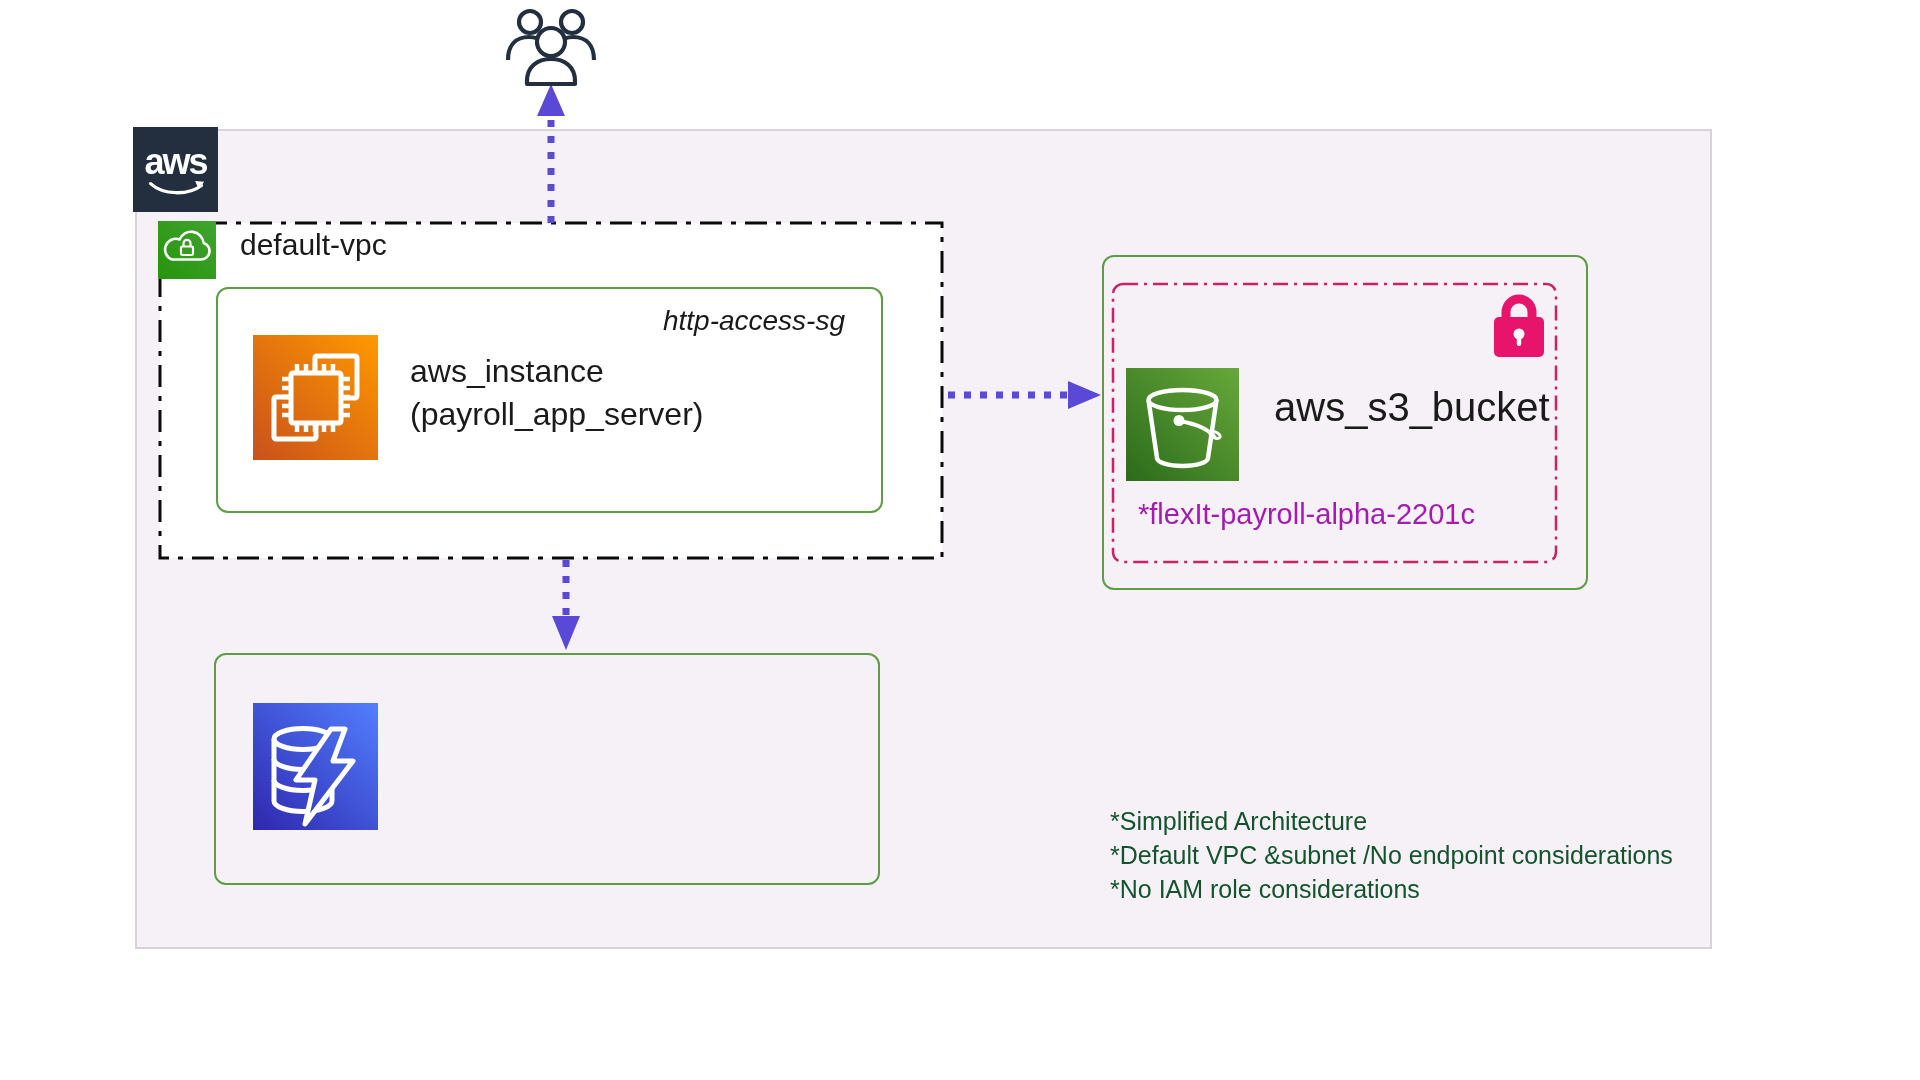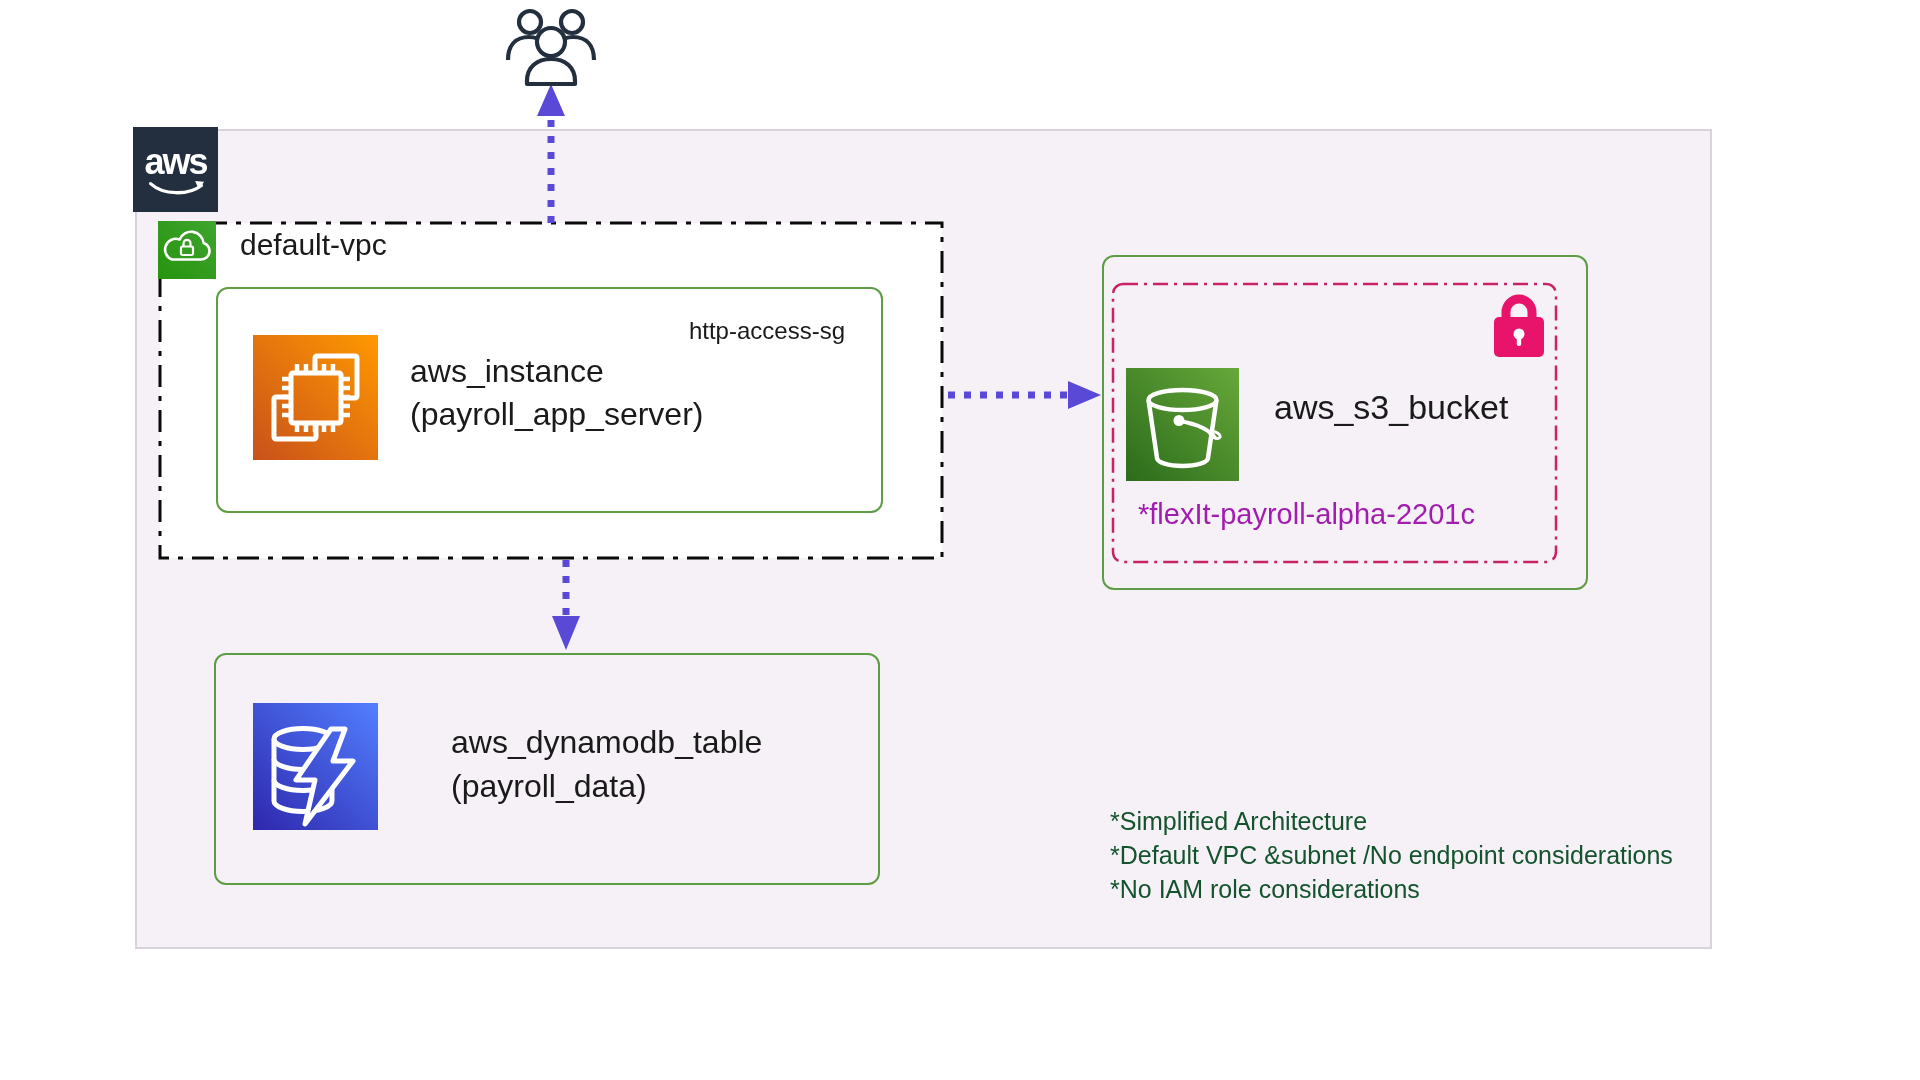--- a/index.html
+++ b/index.html
@@ -17,30 +17,30 @@
   
   #overlay{left:0;top:0;width:1920px;height:1080px;pointer-events:none;}
 
   
   #vpc-icon{left:158px;top:221px;width:58px;height:58px;}
   #vpc-label{left:240px;top:228px;font-size:30px;text-align:right;}
 
   
   #sg-box{left:216px;top:287px;width:667px;height:226px;background:#ffffff;
           border:2px solid #5E9C45;border-radius:12px;box-sizing:border-box;}
-  #sg-label{right:36px;top:28px;font-size:24px;position:absolute;}
+  #sg-label{right:36px;top:16px;font-size:28px;position:absolute;font-style:italic;}
   #ec2-icon{left:253px;top:335px;width:125px;height:125px;}
   #instance-label{left:410px;top:350px;font-size:32px;line-height:43px;}
 
   
   #s3-box{left:1102px;top:255px;width:486px;height:335px;border:2px solid #5E9C45;
           border-radius:12px;box-sizing:border-box;}
   #lock-icon{left:1494px;top:291px;width:50px;height:66px;}
   #s3-icon{left:1126px;top:368px;width:113px;height:113px;}
-  #s3-label{left:1274px;top:386px;font-size:34px;line-height:43px;text-align:right;}
+  #s3-label{left:1274px;top:386px;font-size:40px;line-height:43px;text-align:right;}
   #bucket-name{left:1138px;top:498px;font-size:29px;color:#a21caf;}
 
   
   #ddb-box{left:214px;top:653px;width:666px;height:232px;border:2px solid #5E9C45;
            border-radius:12px;box-sizing:border-box;}
   #ddb-icon{left:253px;top:703px;width:125px;height:127px;}
   #ddb-label{left:451px;top:720px;font-size:32px;line-height:44px;}
 
   
   #users-icon{left:504px;top:6px;width:94px;height:84px;}
@@ -197,24 +197,20 @@
     <g stroke="#ffffff" stroke-width="5" fill="none">
       <ellipse cx="50" cy="36" rx="29" ry="10.5"></ellipse>
       <line x1="21" y1="36" x2="21" y2="98"></line>
       <line x1="79" y1="36" x2="79" y2="98"></line>
       <path d="M21 56 a29 10.5 0 0 0 58 0"></path>
       <path d="M21 77 a29 10.5 0 0 0 58 0"></path>
       <path d="M21 98 a29 10.5 0 0 0 58 0"></path>
     </g>
     <path d="M78 26 L43 77 L62 77 L52 121 L100 58 L80 58 L92 26 Z" fill="url(#gDdb)" stroke="#ffffff" stroke-width="5" stroke-linejoin="round"></path>
   </svg>
-  <div id="ddb-label" class="abs">
-    <div>aws_dynamodb_table</div>
-    <div>(payroll_data)</div>
-  </div>
 
   <div id="notes" class="abs">
     <div>*Simplified Architecture</div>
     <div>*Default VPC &amp;subnet /No endpoint considerations</div>
     <div>*No IAM role considerations</div>
   </div>
 
 </div>
 
 </body></html>

